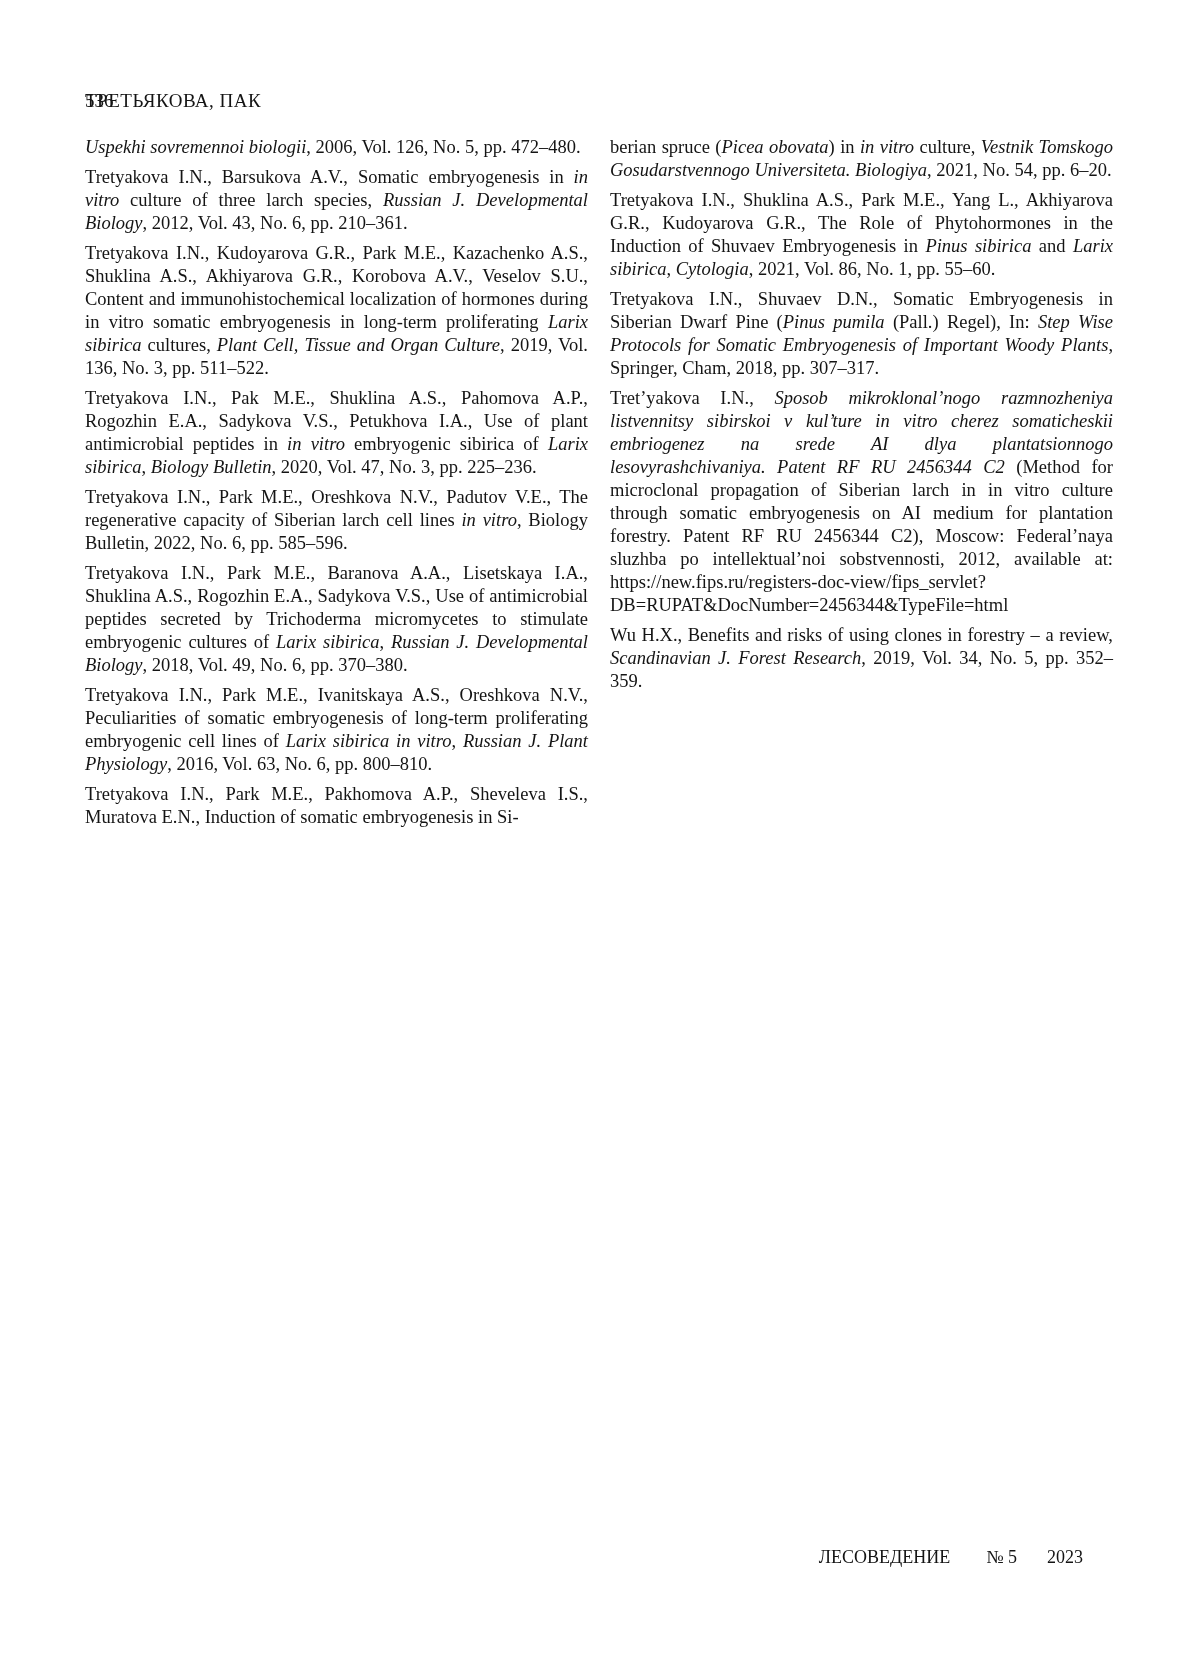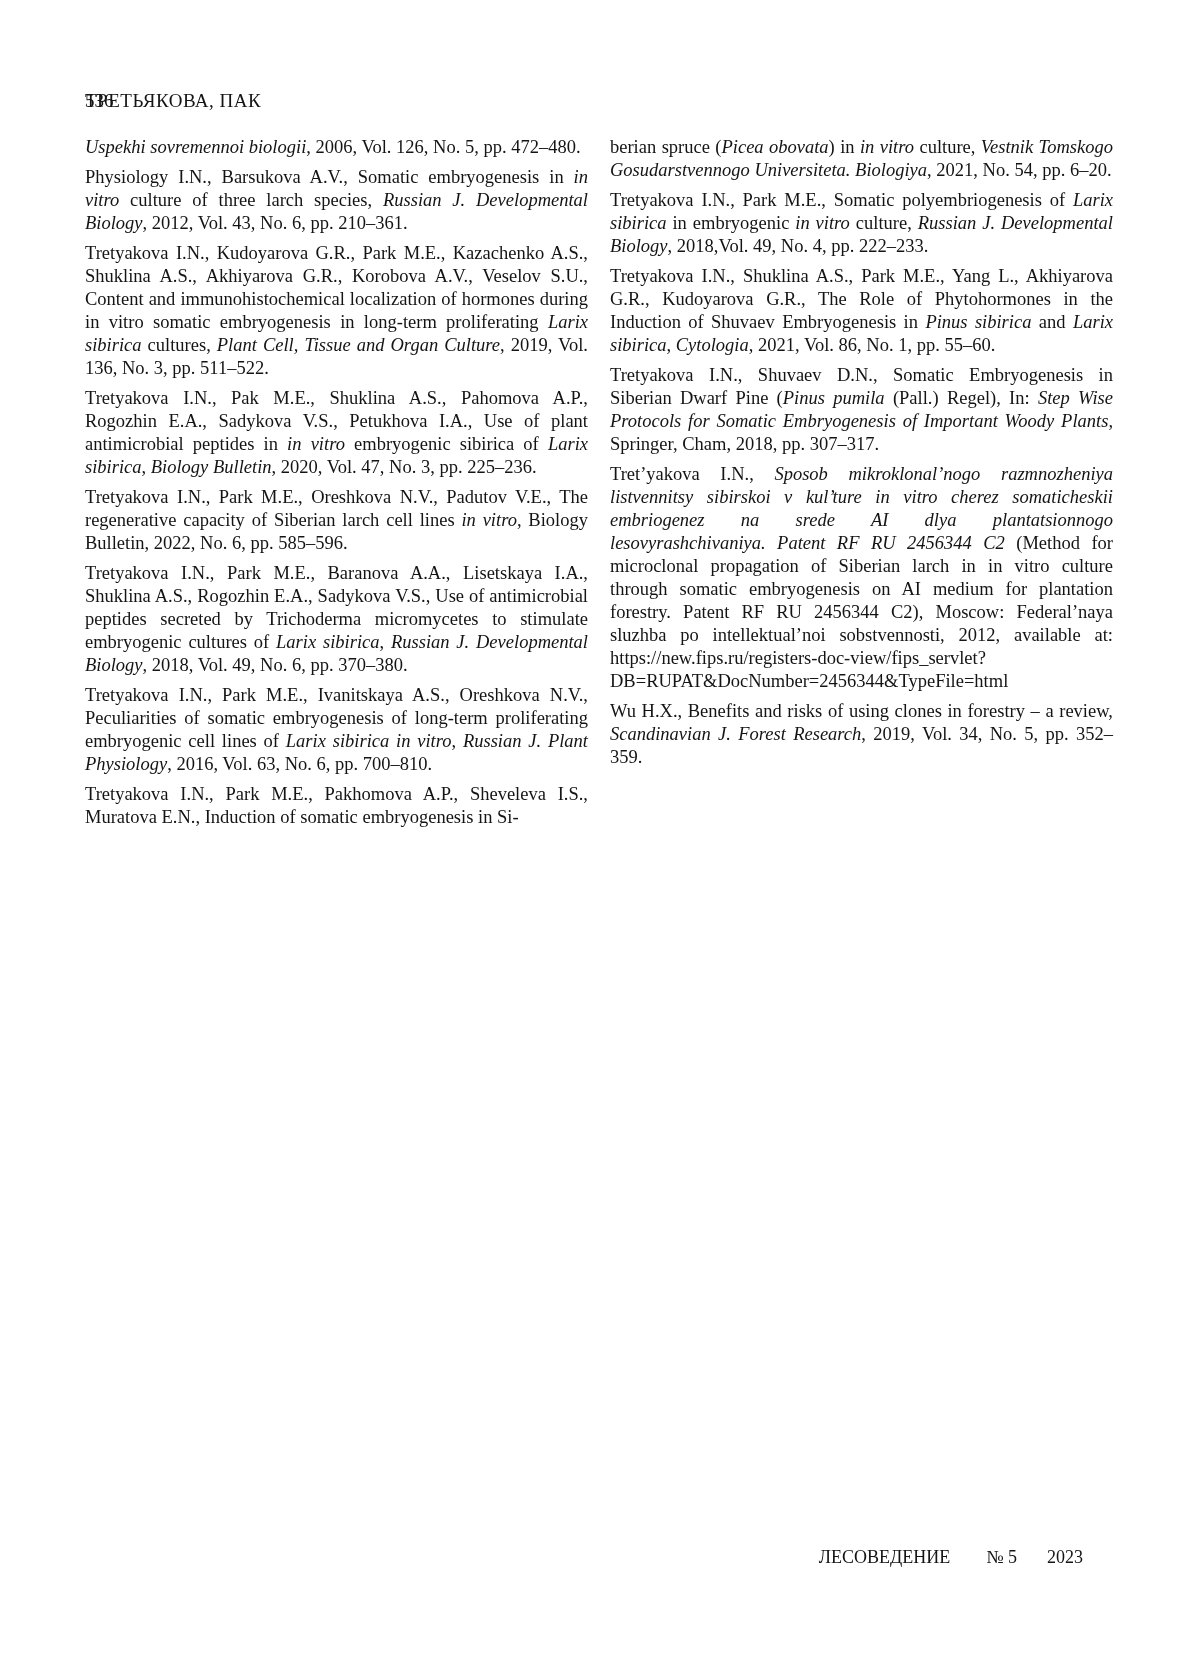--- a/index.html
+++ b/index.html
@@ -73,31 +73,30 @@
 <div class="page">
 
   <div class="header">
     <span class="page-number">536</span>
     <span class="running-head">ТРЕТЬЯКОВА, ПАК</span>
   </div>
 
   <div class="content">
     <div class="ref-column">
         <p class="ref"><i>Uspekhi sovremennoi biologii</i><span>, 2006, Vol. 126, No. 5, pp. 472–480.</span></p>
-        <p class="ref"><span>Physiology I.N., Barsukova A.V., Somatic embryogenesis in </span><i>in vitro</i><span> culture of three larch species, </span><i>Russian J. Developmental Biology</i><span>, 2012, Vol. 43, No. 6, pp. 210–361.</span></p>
+        <p class="ref"><span>Tretyakova I.N., Barsukova A.V., Somatic embryogenesis in </span><i>in vitro</i><span> culture of three larch species, </span><i>Russian J. Developmental Biology</i><span>, 2012, Vol. 43, No. 6, pp. 210–361.</span></p>
         <p class="ref"><span>Tretyakova I.N., Kudoyarova G.R., Park M.E., Kazachenko A.S., Shuklina A.S., Akhiyarova G.R., Korobova A.V., Veselov S.U., Content and immunohistochemical localization of hormones during in vitro somatic embryogenesis in long-term proliferating </span><i>Larix sibirica</i><span> cultures, </span><i>Plant Cell, Tissue and Organ Culture</i><span>, 2019, Vol. 136, No. 3, pp. 511–522.</span></p>
         <p class="ref"><span>Tretyakova I.N., Pak M.E., Shuklina A.S., Pahomova A.P., Rogozhin E.A., Sadykova V.S., Petukhova I.A., Use of plant antimicrobial peptides in </span><i>in vitro</i><span> embryogenic sibirica of </span><i>Larix sibirica</i><span>, </span><i>Biology Bulletin</i><span>, 2020, Vol. 47, No. 3, pp. 225–236.</span></p>
         <p class="ref"><span>Tretyakova I.N., Park M.E., Oreshkova N.V., Padutov V.E., The regenerative capacity of Siberian larch cell lines </span><i>in vitro</i><span>, Biology Bulletin, 2022, No. 6, pp. 585–596.</span></p>
         <p class="ref"><span>Tretyakova I.N., Park M.E., Baranova A.A., Lisetskaya I.A., Shuklina A.S., Rogozhin E.A., Sadykova V.S., Use of antimicrobial peptides secreted by Trichoderma micromycetes to stimulate embryogenic cultures of </span><i>Larix sibirica</i><span>, </span><i>Russian J. Developmental Biology</i><span>, 2018, Vol. 49, No. 6, pp. 370–380.</span></p>
-        <p class="ref"><span>Tretyakova I.N., Park M.E., Ivanitskaya A.S., Oreshkova N.V., Peculiarities of somatic embryogenesis of long-term proliferating embryogenic cell lines of </span><i>Larix sibirica in vitro</i><span>, </span><i>Russian J. Plant Physiology</i><span>, 2016, Vol. 63, No. 6, pp. 700–810.</span></p>
+        <p class="ref"><span>Tretyakova I.N., Park M.E., Ivanitskaya A.S., Oreshkova N.V., Peculiarities of somatic embryogenesis of long-term proliferating embryogenic cell lines of </span><i>Larix sibirica in vitro</i><span>, </span><i>Russian J. Plant Physiology</i><span>, 2016, Vol. 63, No. 6, pp. 800–810.</span></p>
         <p class="ref"><span>Tretyakova I.N., Park M.E., Pakhomova A.P., Sheveleva I.S., Muratova E.N., Induction of somatic embryogenesis in Si-</span></p>
       </div>
     <div class="ref-column">
         <p class="ref"><span>berian spruce (</span><i>Picea obovata</i><span>) in </span><i>in vitro</i><span> culture, </span><i>Vestnik Tomskogo Gosudarstvennogo Universiteta. Biologiya</i><span>, 2021, No. 54, pp. 6–20.</span></p>
-        <p class="ref"><span>Tretyakova I.N., Park M.E., Somatic polyembriogenesis of </span><i>Larix sibirica</i><span> in embryogenic </span><i>in vitro</i><span> culture, </span><i>Russian J. Developmental Biology</i><span>, 2018,Vol. 49, No. 4, pp. 222–233.</span></p>
         <p class="ref"><span>Tretyakova I.N., Shuklina A.S., Park M.E., Yang L., Akhiyarova G.R., Kudoyarova G.R., The Role of Phytohormones in the Induction of Shuvaev Embryogenesis in </span><i>Pinus sibirica</i><span> and </span><i>Larix sibirica</i><span>, </span><i>Cytologia</i><span>, 2021, Vol. 86, No. 1, pp. 55–60.</span></p>
         <p class="ref"><span>Tretyakova I.N., Shuvaev D.N., Somatic Embryogenesis in Siberian Dwarf Pine (</span><i>Pinus pumila</i><span> (Pall.) Regel), In: </span><i>Step Wise Protocols for Somatic Embryogenesis of Important Woody Plants</i><span>, Springer, Cham, 2018, pp. 307–317.</span></p>
         <p class="ref"><span>Tret’yakova I.N., </span><i>Sposob mikroklonal’nogo razmnozheniya listvennitsy sibirskoi v kul’ture in vitro cherez somaticheskii embriogenez na srede AI dlya plantatsionnogo lesovyrashchivaniya. Patent RF RU 2456344 C2</i><span> (Method for microclonal propagation of Siberian larch in in vitro culture through somatic embryogenesis on AI medium for plantation forestry. Patent RF RU 2456344 C2), Moscow: Federal’naya sluzhba po intellektual’noi sobstvennosti, 2012, available at: https://new.fips.ru/registers-doc-view/fips_servlet?DB=RUPAT&amp;DocNumber=2456344&amp;TypeFile=html</span></p>
         <p class="ref"><span>Wu H.X., Benefits and risks of using clones in forestry – a review, </span><i>Scandinavian J. Forest Research</i><span>, 2019, Vol. 34, No. 5, pp. 352–359.</span></p>
       </div>
   </div>
 
   <div class="footer">
     <span class="journal">ЛЕСОВЕДЕНИЕ</span><span class="issue">№ 5</span><span class="year">2023</span>
   </div>

